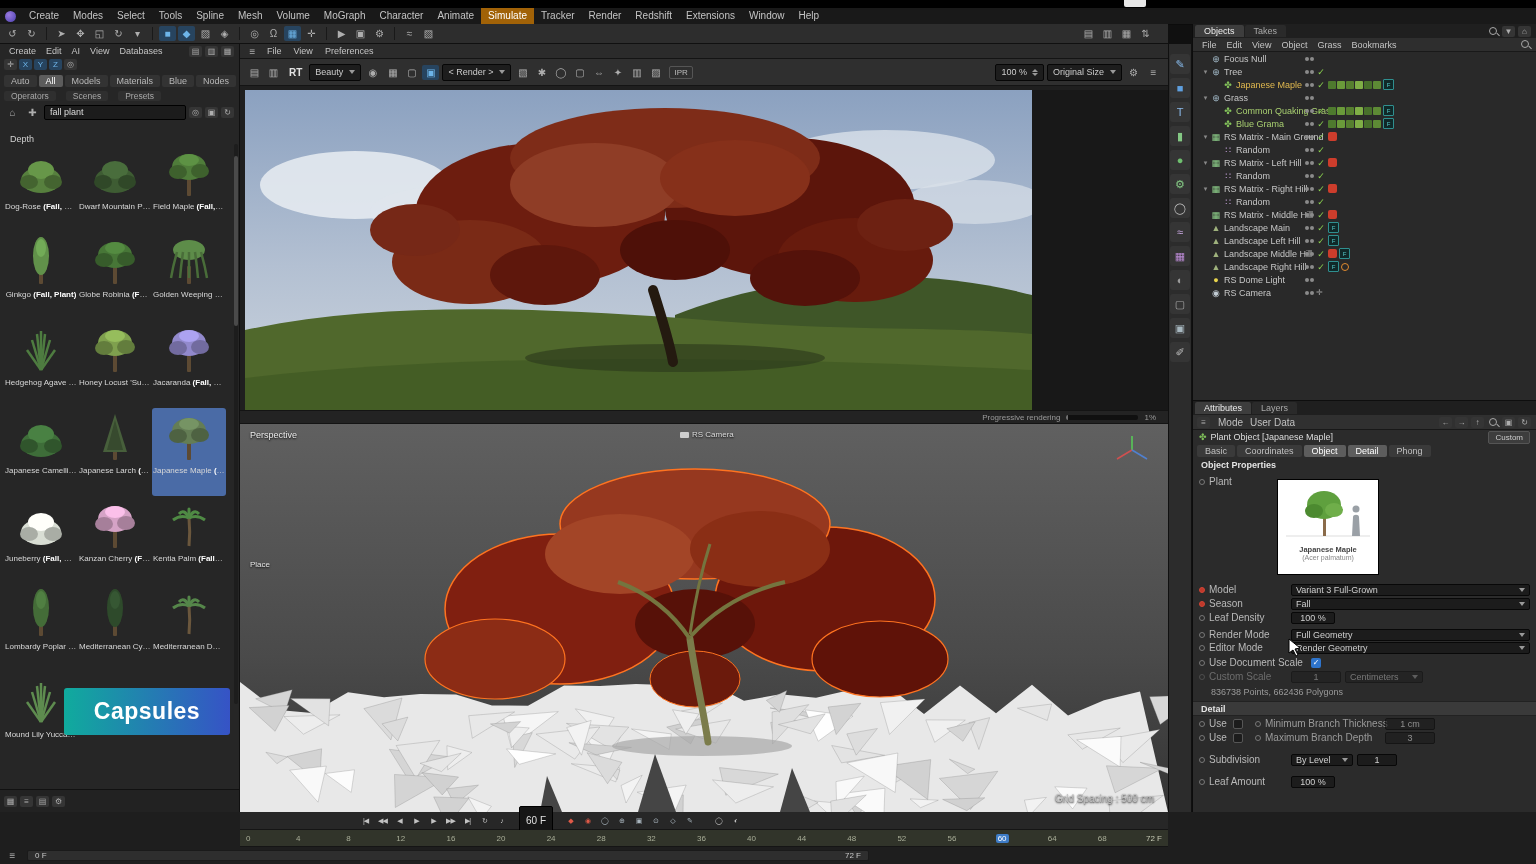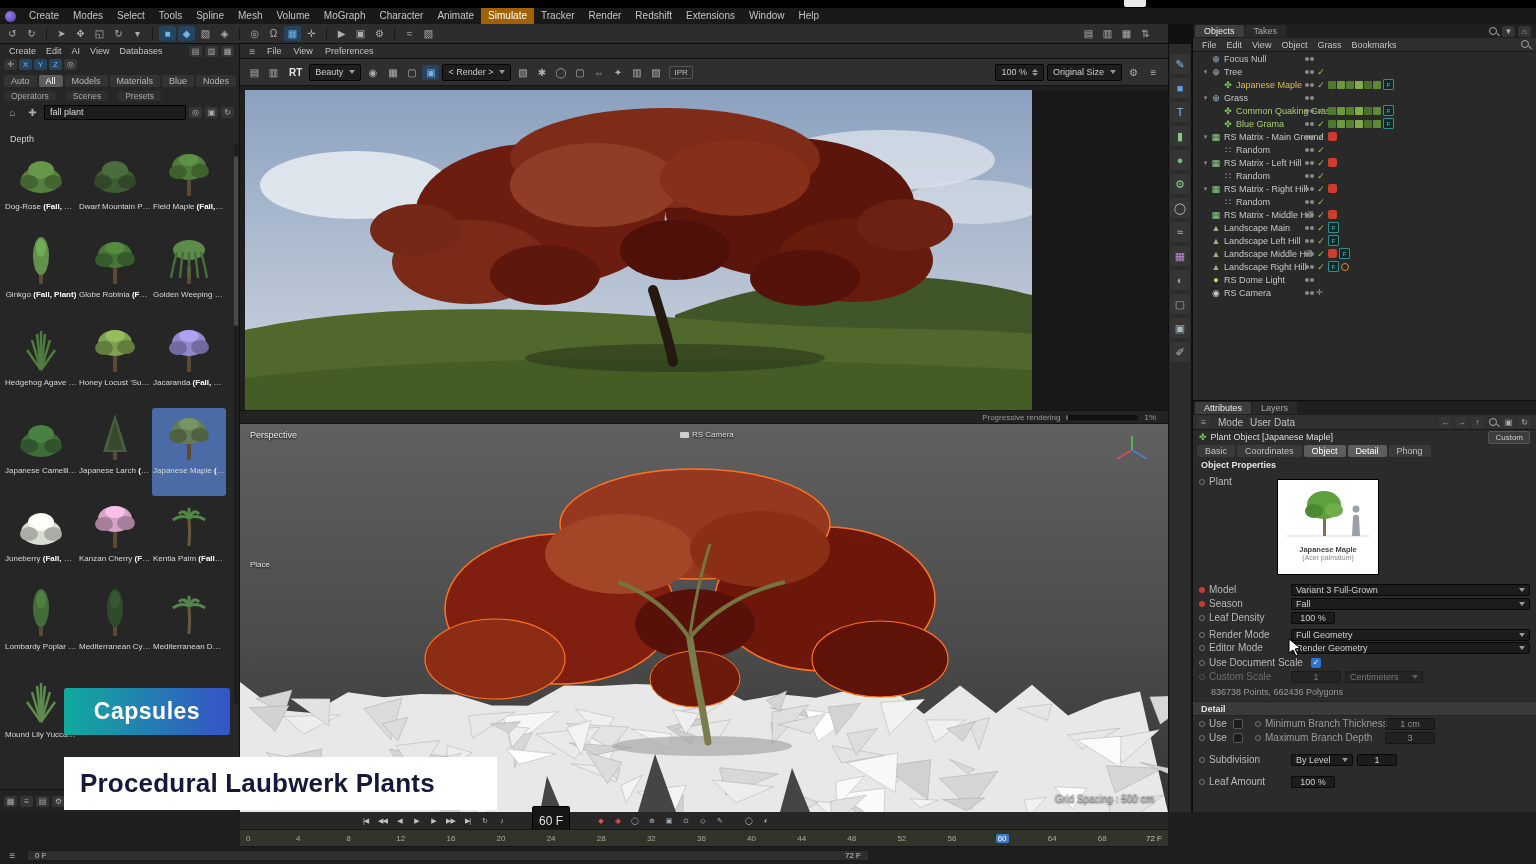--- a/index.html
+++ b/index.html
@@ -135,21 +135,21 @@
   .dim2{opacity:.6}
   #at-info{position:absolute;top:286px;left:18px;font-size:9px;color:#9a9a9a}
   #at-preview{position:absolute;top:78px;left:84px;width:102px;height:96px;background:#fff;border:1px solid #000;box-sizing:border-box}
   #at-preview svg{width:100%;height:64px;display:block}
   .pcap1{font-size:7.5px;color:#444;text-align:center;font-weight:bold;margin-top:1px}
   .pcap2{font-size:7px;color:#888;text-align:center}
   
   #bottom{position:absolute;left:0;top:812px;width:1536px;height:52px;background:#1e1e1e}
   #transport{position:absolute;left:240px;top:0;width:928px;height:18px;background:#272727;border-bottom:1px solid #151515;display:flex;align-items:center;justify-content:flex-start;padding-left:118px;box-sizing:border-box;gap:2px}
   .tpbtn{min-width:15px;height:13px;display:inline-flex;align-items:center;justify-content:center;font-size:7px;color:#c2c2c2;border-radius:2px;letter-spacing:-1px}
-  #tp-frame{background:#161616;border:1px solid #000;border-radius:2px;font-size:12px;color:#e0e0e0;padding:8px 6px;height:12px;line-height:12px;margin:0 21px}
+  #tp-frame{background:#161616;border:1px solid #000;border-radius:2px;font-size:10px;color:#e0e0e0;padding:8px 6px;height:12px;line-height:12px;margin:0 8px}
   #ruler{position:absolute;left:240px;top:18px;width:928px;height:17px;background:#31342a;border-bottom:1px solid #151515;display:flex;align-items:center;padding:0 6px 0 4px;box-sizing:border-box}
   .tick{flex:1;font-size:8px;color:#a8ad97}
   .tick i{font-style:normal;padding:0 2px;border-radius:2px}
   .tick i.cur{background:#3e7cc6;color:#fff}
   .tick.end{flex:0 0 auto;color:#c6cab4}
   #rangebar{position:absolute;left:0;top:35px;width:100%;height:17px;display:flex;align-items:center;padding:0 4px;box-sizing:border-box;gap:6px}
   #range-track{position:relative;width:842px;height:11px;background:#2e2e2e;border:1px solid #1a1a1a;border-radius:2px;display:flex;align-items:center;justify-content:space-between;padding:0 7px;font-size:8px;color:#c8c8c8;box-sizing:border-box}
   
   #capsules{position:absolute;left:64px;top:688px;width:166px;height:47px;border-radius:3px;background:linear-gradient(90deg,#10ab9d,#3653c6);color:#fff;font-size:23px;font-weight:bold;display:flex;align-items:center;justify-content:center;letter-spacing:.5px}
   #caption{position:absolute;left:64px;top:757px;width:433px;height:53px;background:#ffffff;color:#17173b;font-size:26px;font-weight:bold;display:flex;align-items:center;padding-left:16px;box-sizing:border-box;letter-spacing:.2px}
@@ -1213,18 +1213,17 @@
     <div id="rangebar">
       <span class="tbtn">≡</span>
       <div id="range-track">
         <span id="range-start">0 F</span>
         <span id="range-end">72 F</span>
       </div>
     </div>
   </div>
 
   <div id="capsules">Capsules</div>
-  <div id="caption">Procedural Laubwerk Plants</div>
 
   <svg id="cursor" width="14" height="20" viewBox="0 0 14 20">
     <polygon points="1,1 1,15 5,12 8,18 10,17 7,11 12,10" fill="#ffffff" stroke="#000000"></polygon>
   </svg>
 </div>
 
 </body></html>

